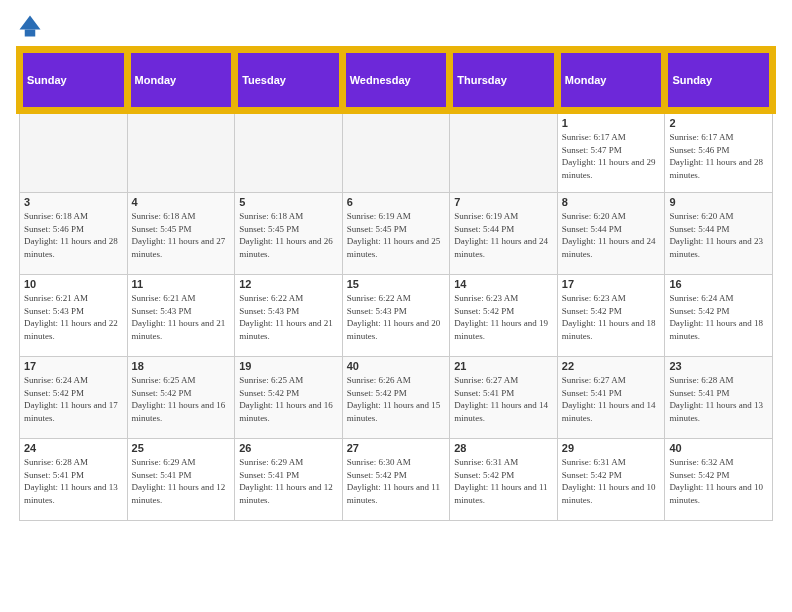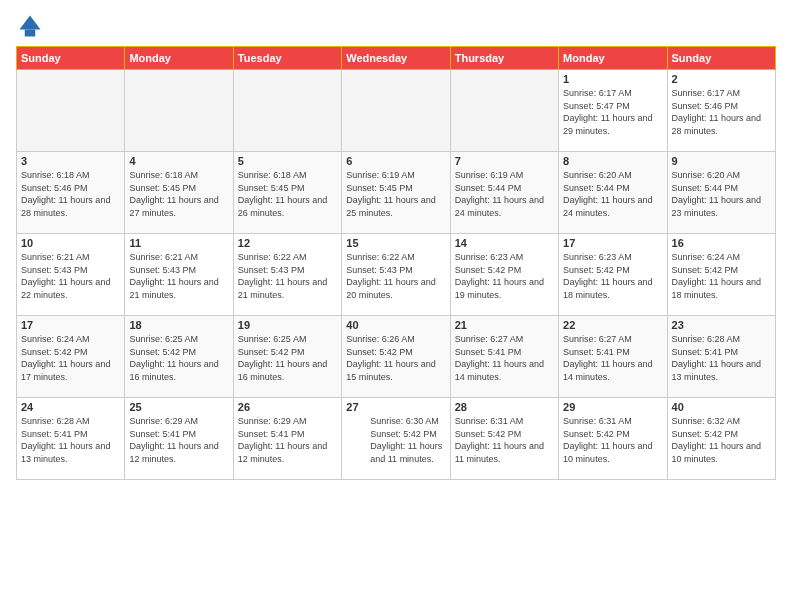--- a/index.html
+++ b/index.html
@@ -48,27 +48,27 @@
       font-size: 14px;
       color: #333;
       font-style: italic;
     }
     .calendar-table {
       width: 100%;
       border-collapse: collapse;
       table-layout: fixed;
     }
     .calendar-table th {
-      background-color: #ef4444;
+      background-color: #6d28d9;
       color: #fff;
       font-size: 11px;
       font-weight: bold;
-      padding: 5px 4px;
+      padding: 21px 4px;
       text-align: left;
-      border: 1px solid #eab308;
+      border: 7px solid #eab308;
     }
     .calendar-table td {
       border: 1px solid #ccc;
       vertical-align: top;
       padding: 3px 4px;
       font-size: 9px;
       color: #333;
       height: 82px;
       background: #fff;
     }
@@ -81,20 +81,21 @@
     .day-number {
       font-size: 11px;
       font-weight: bold;
       display: block;
       margin-bottom: 2px;
     }
     .day-info {
       font-size: 9px;
       color: #444;
       line-height: 1.4;
+      font-family: Liberation Serif, serif;
     }
   </style>
 </head>
 <body>
 
 <div class="page">
   <div class="header">
     <div class="logo">
       <svg class="logo-icon" viewBox="0 0 32 32">
         <polygon points="16,4 28,20 4,20" fill="#2a6db5"></polygon>
@@ -289,21 +290,21 @@
 Daylight: 11 hours and 12 minutes.</div>
           </td>
           <td>
             <span class="day-number">26</span>
             <div class="day-info" style="white-space: pre-line;">Sunrise: 6:29 AM
 Sunset: 5:41 PM
 Daylight: 11 hours and 12 minutes.</div>
           </td>
           <td>
             <span class="day-number">27</span>
-            <div class="day-info" style="white-space: pre-line; margin-left: 24px;">Sunrise: 6:30 AM
+            <div class="day-info" style="white-space: pre-line;">Sunrise: 6:30 AM
 Sunset: 5:42 PM
 Daylight: 11 hours and 11 minutes.</div>
           </td>
           <td>
             <span class="day-number">28</span>
             <div class="day-info" style="white-space: pre-line;">Sunrise: 6:31 AM
 Sunset: 5:42 PM
 Daylight: 11 hours and 11 minutes.</div>
           </td>
           <td>

